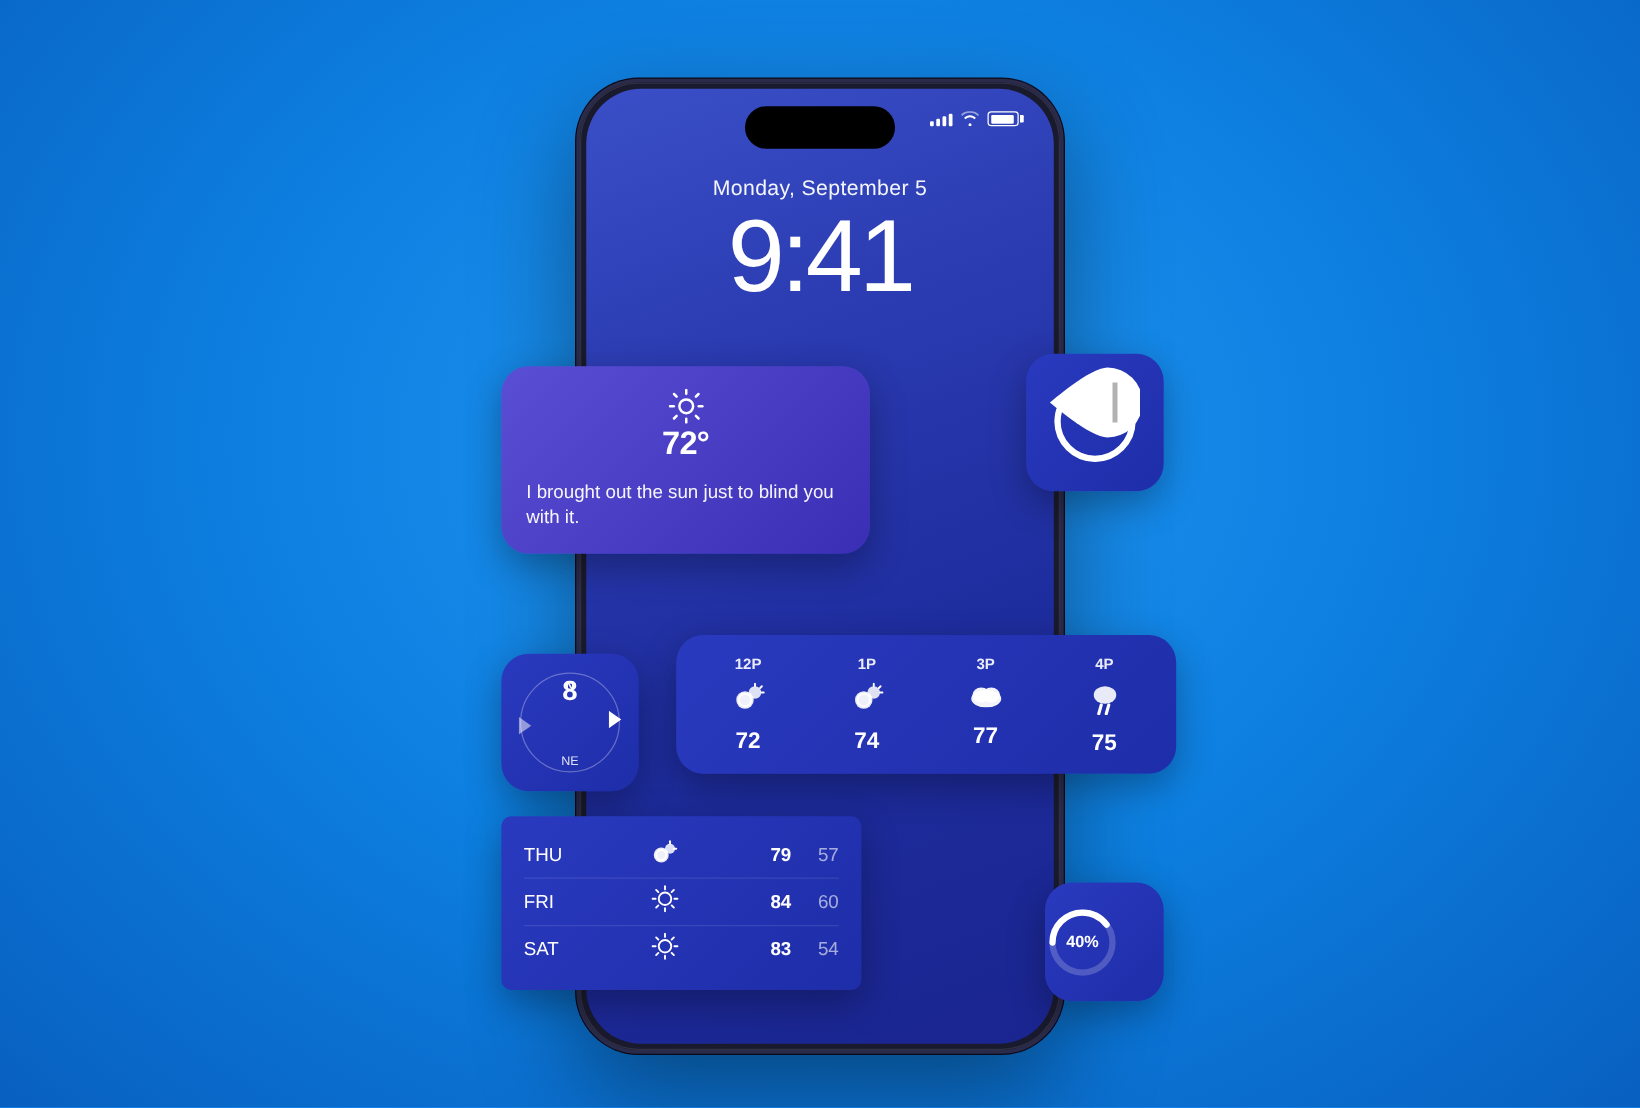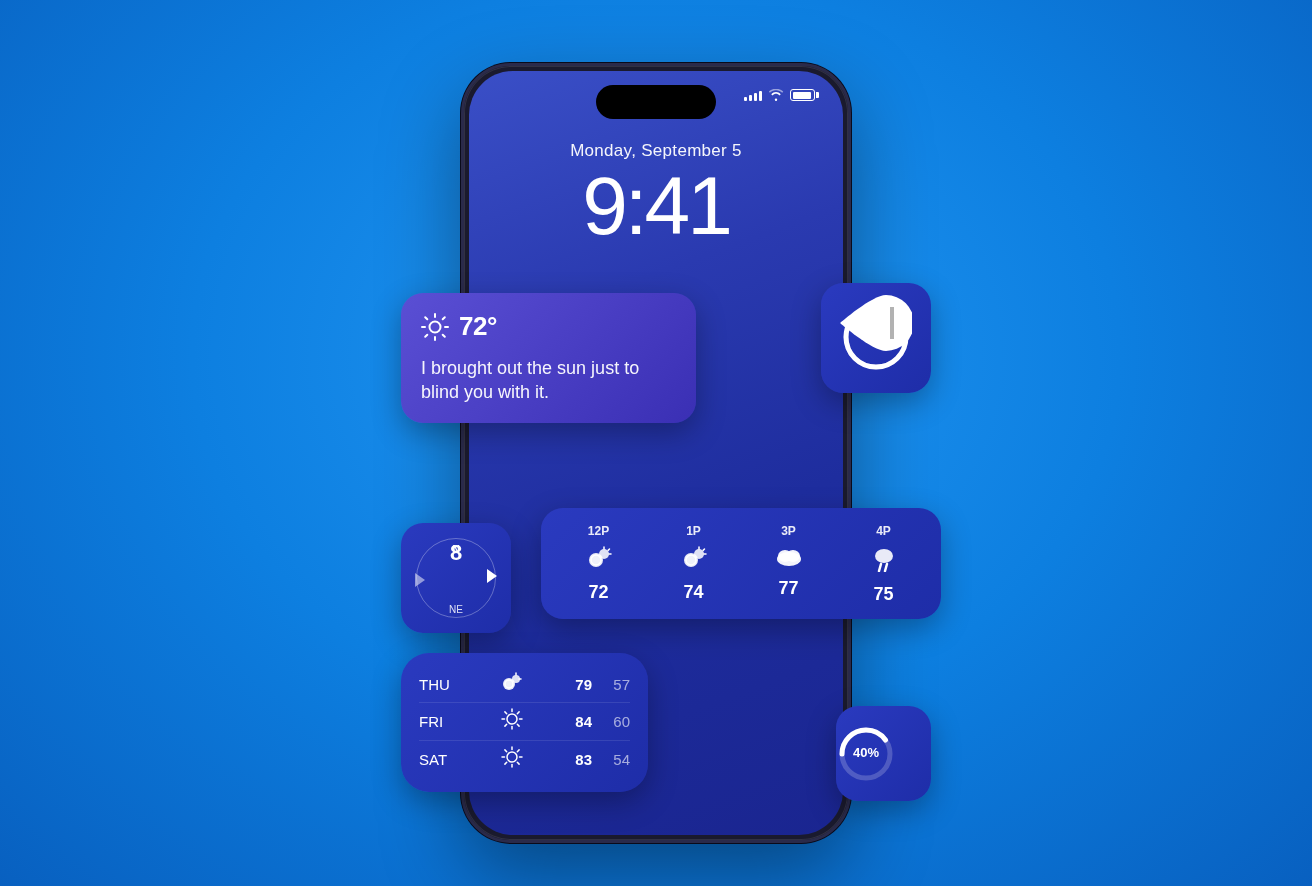--- a/index.html
+++ b/index.html
@@ -172,34 +172,35 @@
       background: linear-gradient(135deg, #5a4fd4 0%, #4a3fc4 50%, #3a2fb4 100%);
       border-radius: 22px;
       padding: 18px 20px;
       color: white;
       box-shadow: 0 10px 30px rgba(0,0,0,0.3);
       z-index: 20;
     }
     .weather-temp-row {
       display: flex;
       align-items: center;
-      gap: 10px;
+      gap: 0;
       margin-bottom: 14px;
+      flex-direction: column;
     }
     .sun-icon-outline {
       width: 28px;
       height: 28px;
     }
     .temp-value {
       font-size: 26px;
       font-weight: 600;
       letter-spacing: -0.5px;
     }
     .weather-message {
-      font-size: 18px;
+      font-size: 15px;
       font-weight: 500;
       line-height: 1.35;
       opacity: 0.95;
     }
 
     
     .humidity-widget {
       position: absolute;
       top: 220px;
       right: -80px;
@@ -354,23 +355,23 @@
     .hourly-temp {
       font-size: 18px;
       font-weight: 600;
     }
 
     
     .daily-widget {
       position: absolute;
       top: 590px;
       left: -60px;
-      width: 247px;
+      width: 288px;
       background: linear-gradient(135deg, #2a3abf 0%, #1e2da8 100%);
-      border-radius: 28px;
+      border-radius: 8px;
       padding: 14px 18px;
       color: white;
       box-shadow: 0 10px 30px rgba(0,0,0,0.3);
       z-index: 20;
     }
     .daily-row {
       display: flex;
       align-items: center;
       justify-content: space-between;
       padding: 5px 0;

